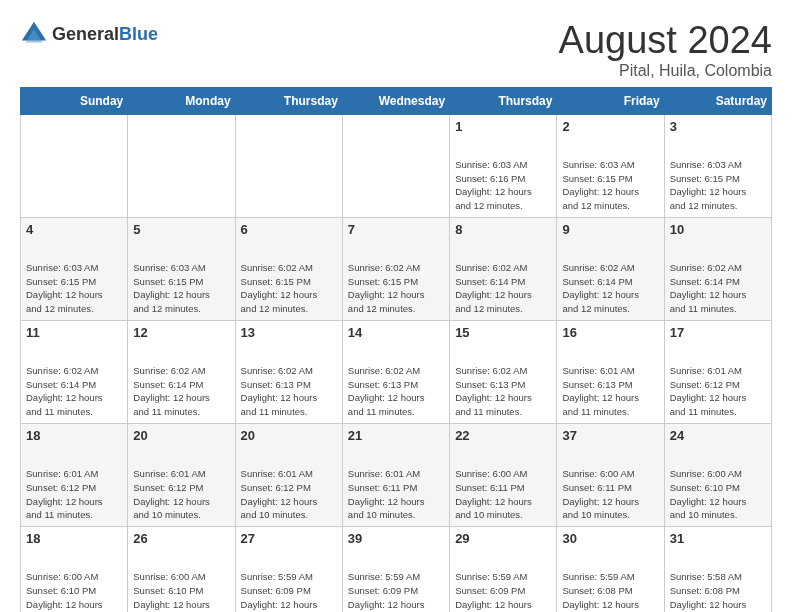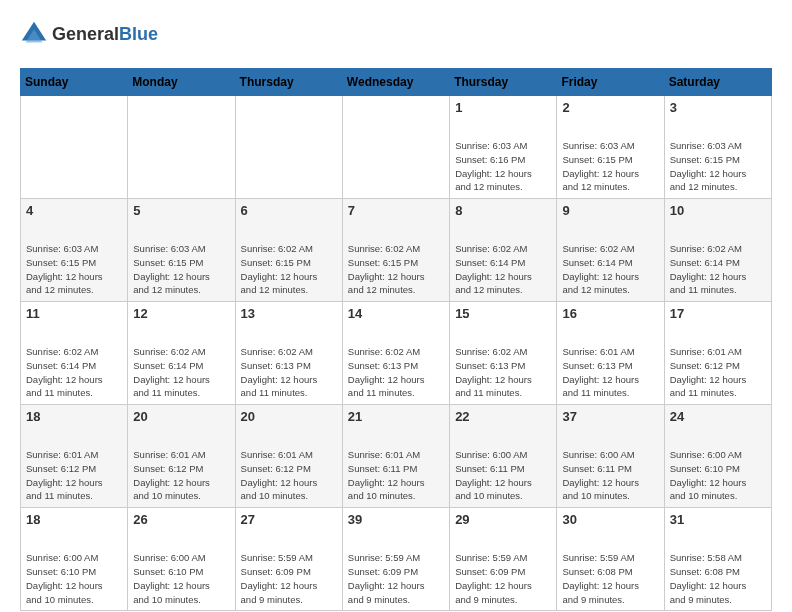--- a/index.html
+++ b/index.html
@@ -7,21 +7,21 @@
       font-family: Arial, sans-serif;
       background: #fff;
       width: 792px;
       min-height: 612px;
       padding: 20px;
     }
     .header {
       display: flex;
       justify-content: space-between;
       align-items: flex-start;
-      margin-bottom: 20px;
+      margin-bottom: 7px;
     }
     .logo {
       display: flex;
       align-items: center;
       gap: 4px;
     }
     .logo-text-general {
       font-size: 18px;
       font-weight: bold;
       color: #333;
@@ -48,25 +48,25 @@
       font-size: 16px;
       color: #555;
     }
     table {
       width: 100%;
       border-collapse: collapse;
       table-layout: fixed;
     }
     thead th {
       background: #2c6fad;
-      color: #000000;
+      color: #ffffff;
       font-size: 12px;
       font-weight: bold;
       padding: 6px 4px;
-      text-align: left;
+      text-align: right;
       border: 1px solid #2c6fad;
     }
     tbody td {
       border: 1px solid #ccc;
       vertical-align: top;
       padding: 4px 5px;
       height: 90px;
       background: #fff;
     }
     tbody tr:nth-child(even) td {
@@ -94,20 +94,24 @@
 <div class="header">
   <div class="logo">
     <svg class="logo-icon" viewBox="0 0 30 30" xmlns="http://www.w3.org/2000/svg">
       <polygon points="15,2 28,22 2,22" fill="#2c6fad"></polygon>
       <polygon points="15,10 24,24 6,24" fill="#5a9fd4" opacity="0.6"></polygon>
     </svg>
     <div>
       <span class="logo-text-general">General</span><span class="logo-text-blue">Blue</span>
     </div>
   </div>
+  <div class="title-block">
+    <div class="month-title">August 2024</div>
+    <div class="location-title">Pital, Huila, Colombia</div>
+  </div>
 </div>
 
 <table>
   <thead>
     <tr id="thead-row">
         <th>Sunday</th>
         <th>Monday</th>
         <th>Thursday</th>
         <th>Wednesday</th>
         <th>Thursday</th>

